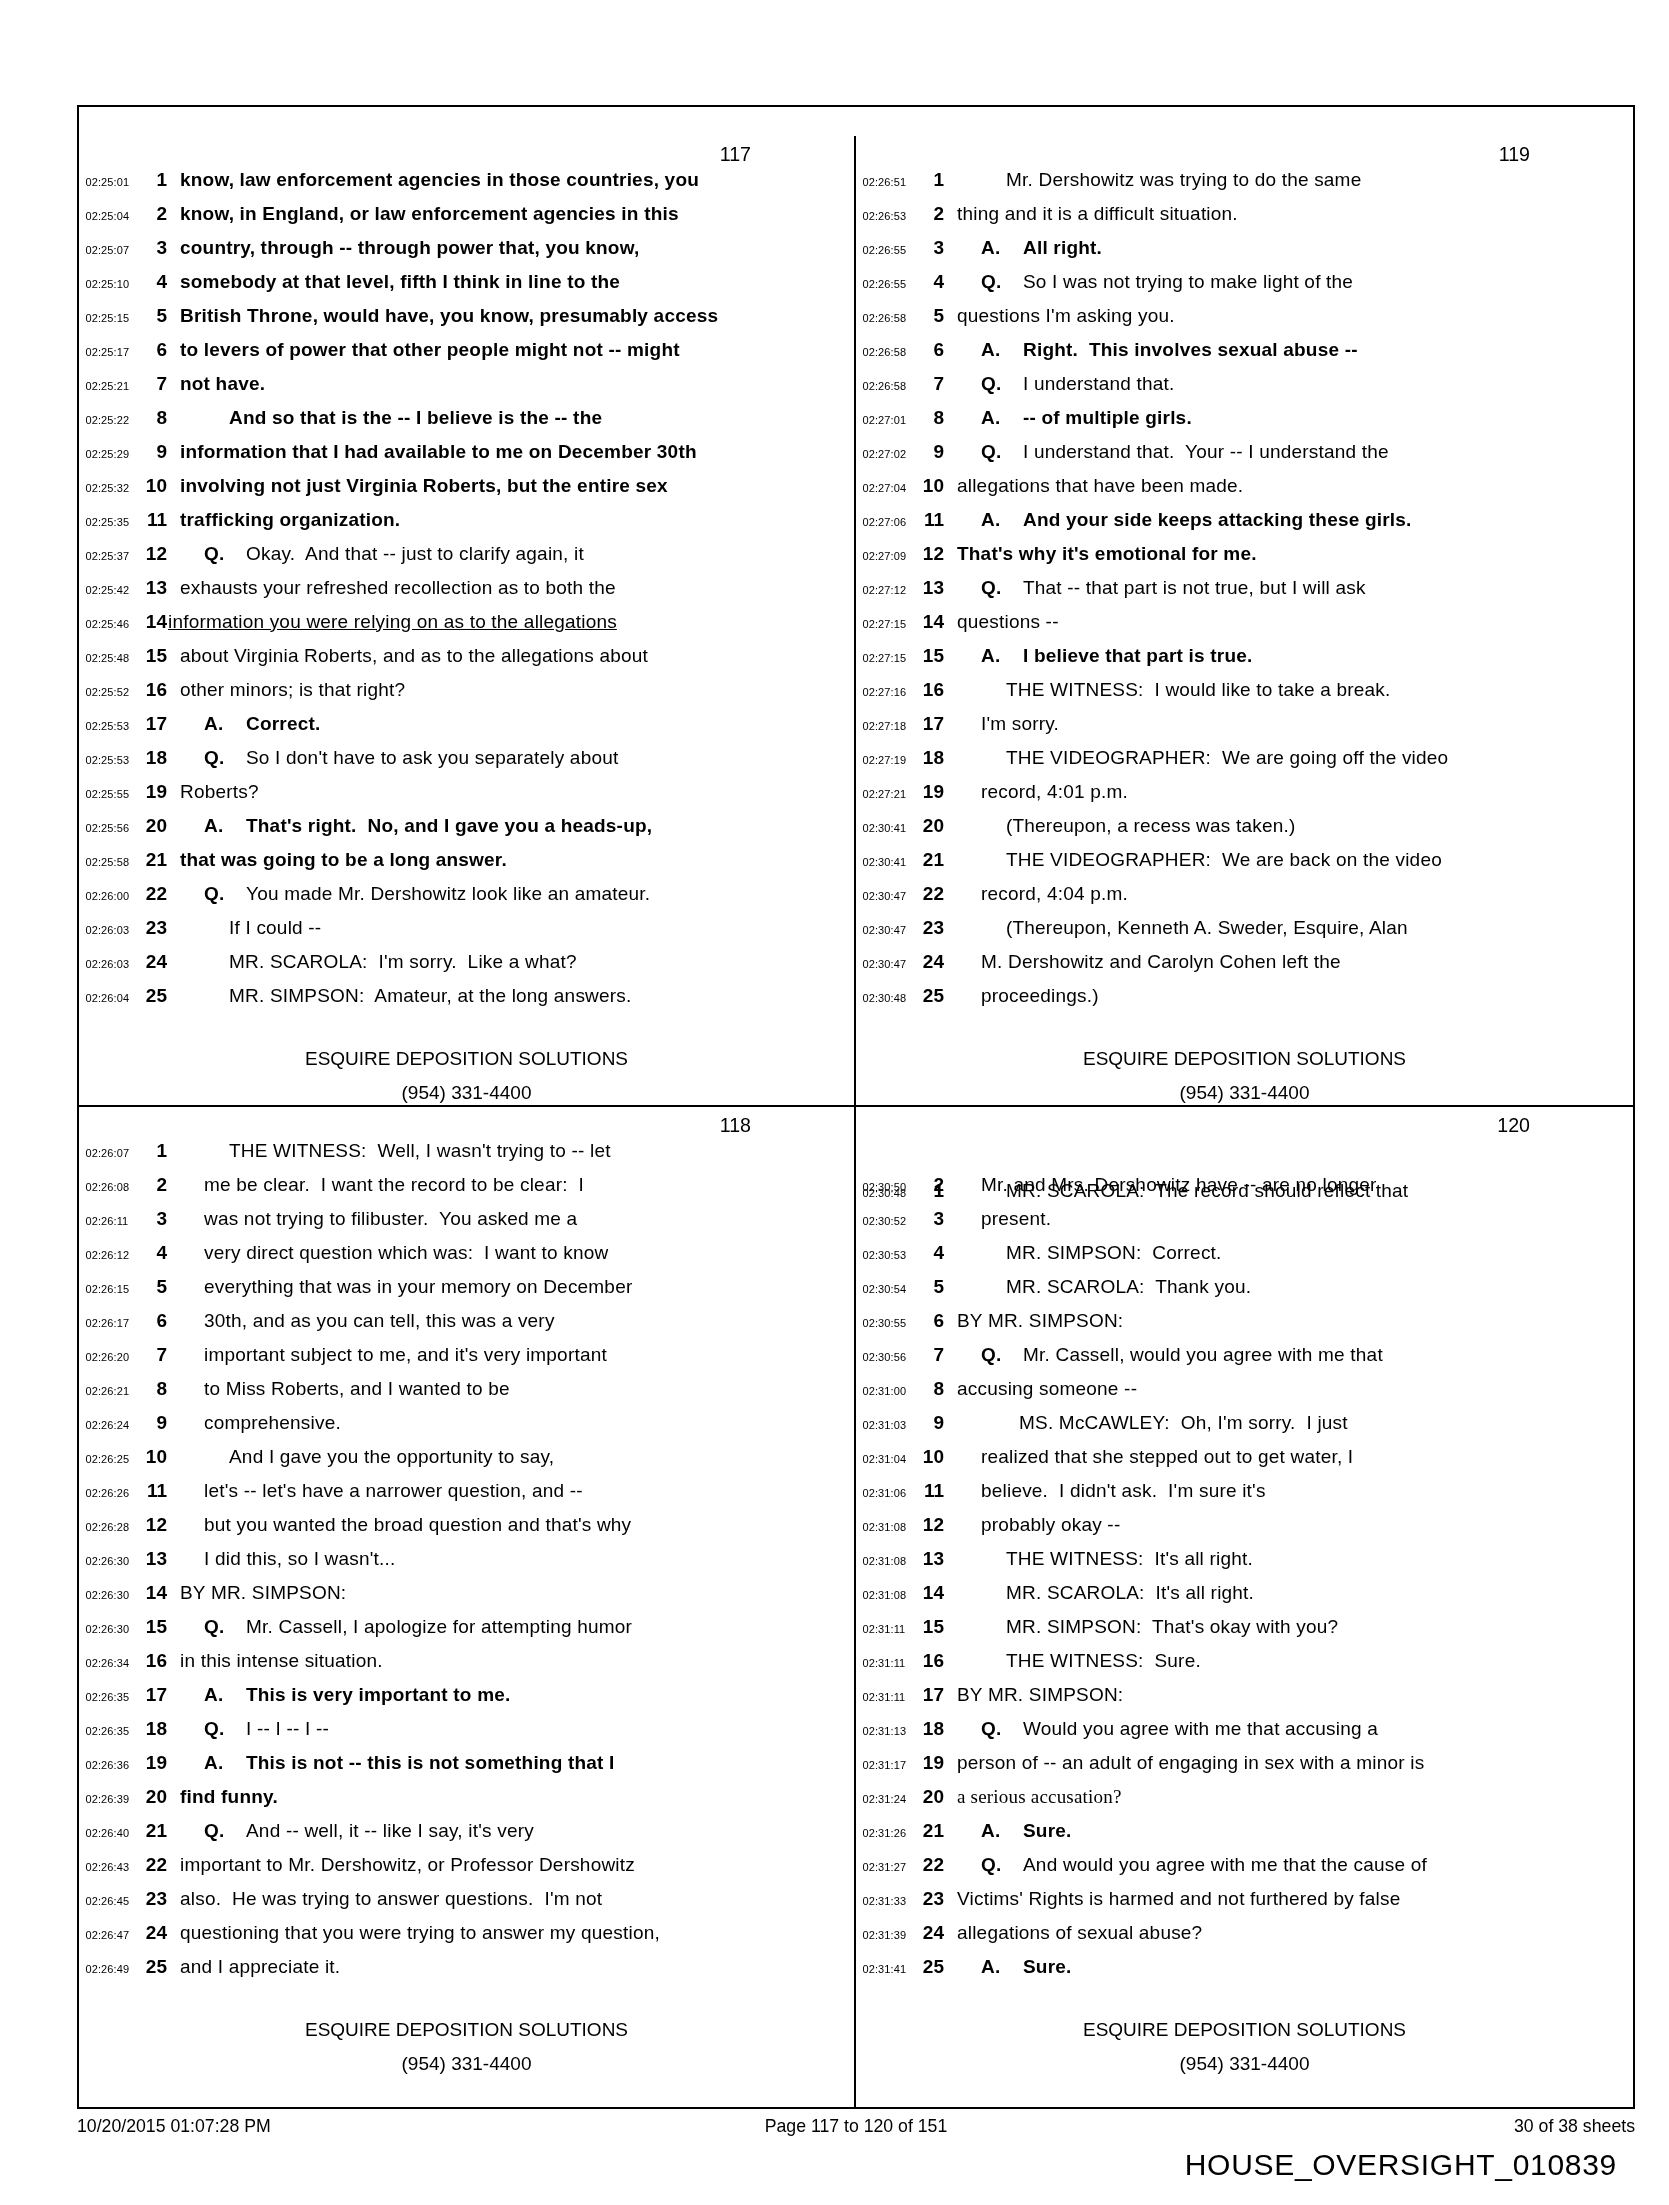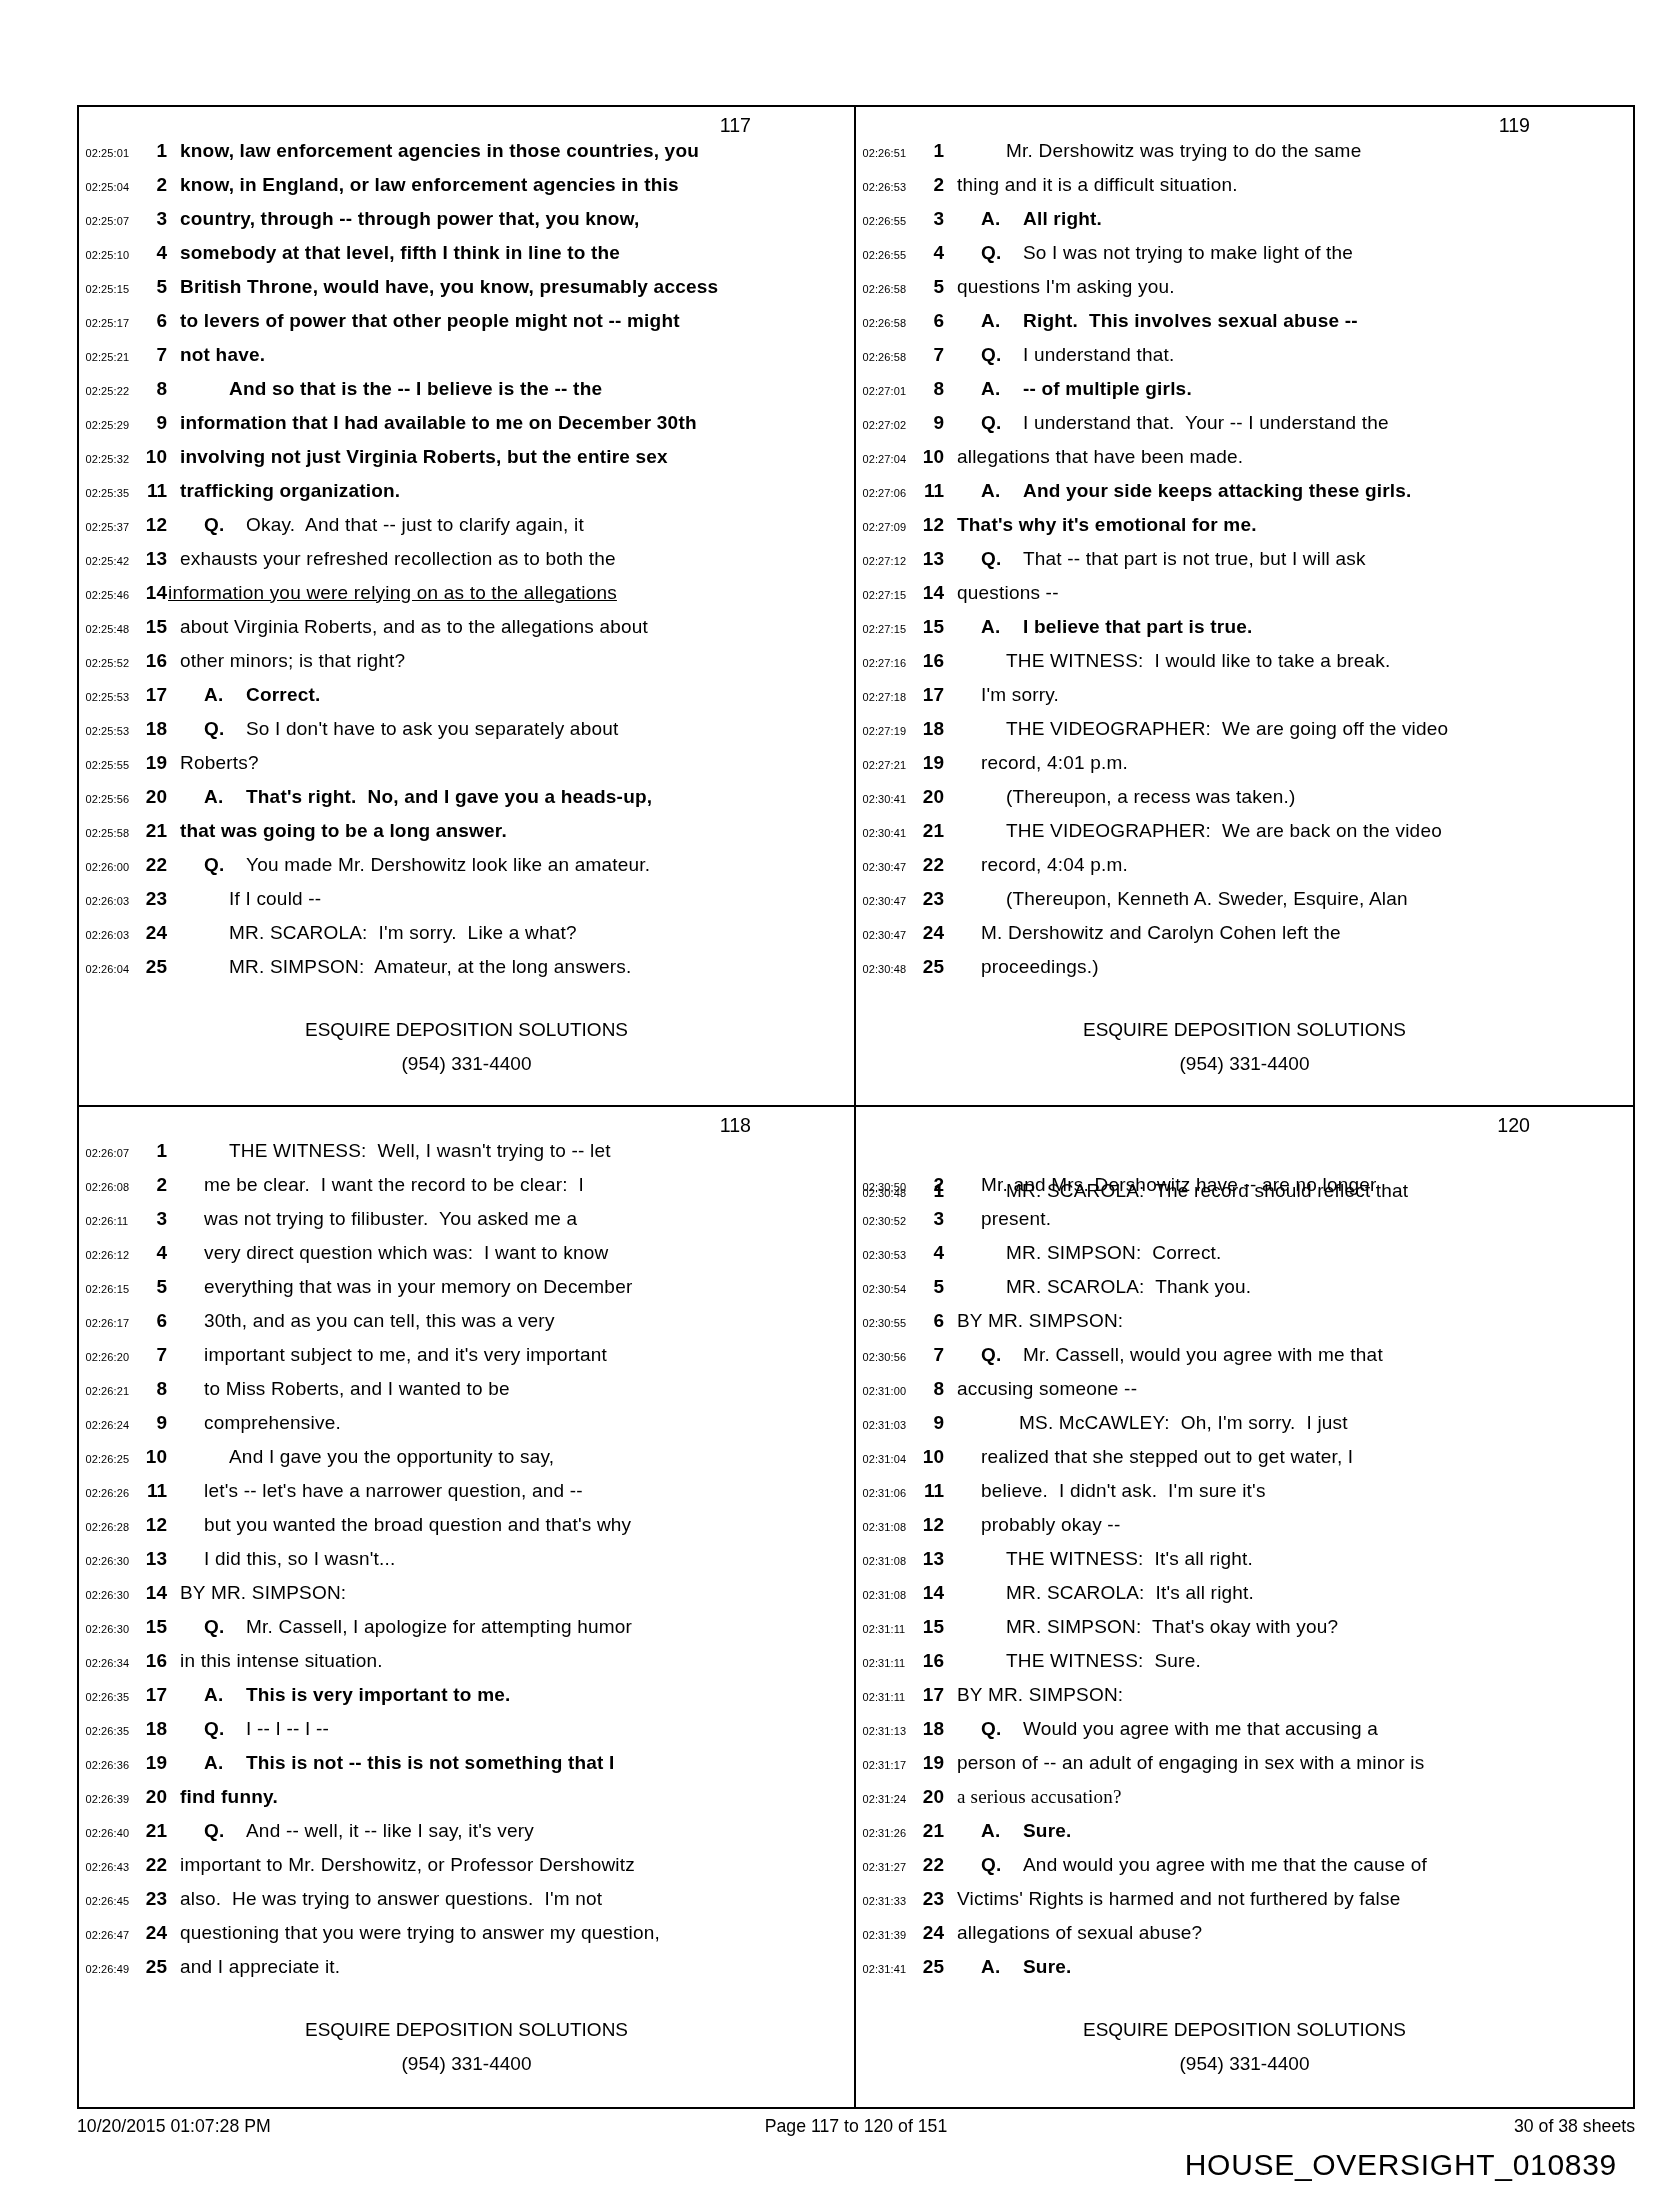--- a/index.html
+++ b/index.html
@@ -7,21 +7,21 @@
     width:1669px;height:2205px;position:relative;
     font-family:"Liberation Sans",sans-serif;color:#000;
   }
   .grid{
     position:absolute;left:77px;top:105px;width:1558px;height:2004px;
     border:2px solid #000;display:grid;
     grid-template-columns:1fr 1fr;grid-template-rows:1fr 1fr;
     box-sizing:border-box;background:#fff;
   }
   .quad{position:relative;box-sizing:border-box;overflow:hidden;}
-  .q0,.q1{border-bottom:2px solid #000;}
+  .q0,.q1{border-bottom:2px solid #000;margin-top:29px;}
   .q0,.q2{border-right:2px solid #000;}
   .pagenum{
     text-align:right;padding:6.5px 103px 0 0;font-size:19.6px;height:26px;
     box-sizing:content-box;
   }
   .lines{height:851px;}
   .line{display:flex;align-items:baseline;height:34px;}
   .ts{flex:none;width:54px;padding-left:6.5px;font-size:11px;letter-spacing:0.1px;}
   .ln{flex:none;width:27.5px;font-size:19px;font-weight:bold;text-align:right;}
   .tx{font-size:19px;white-space:pre;letter-spacing:0.2px;}

